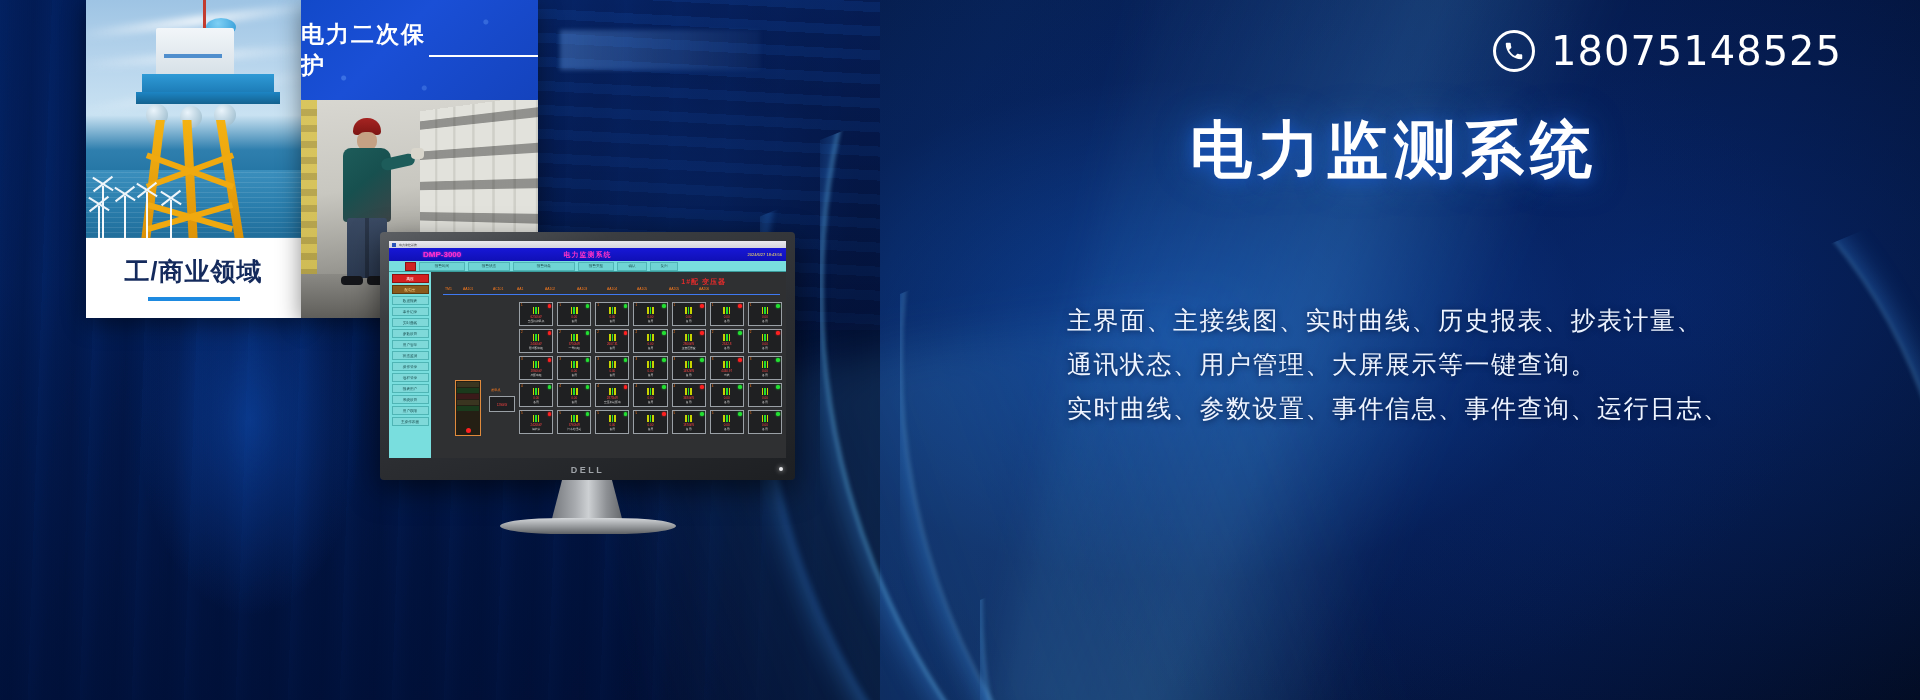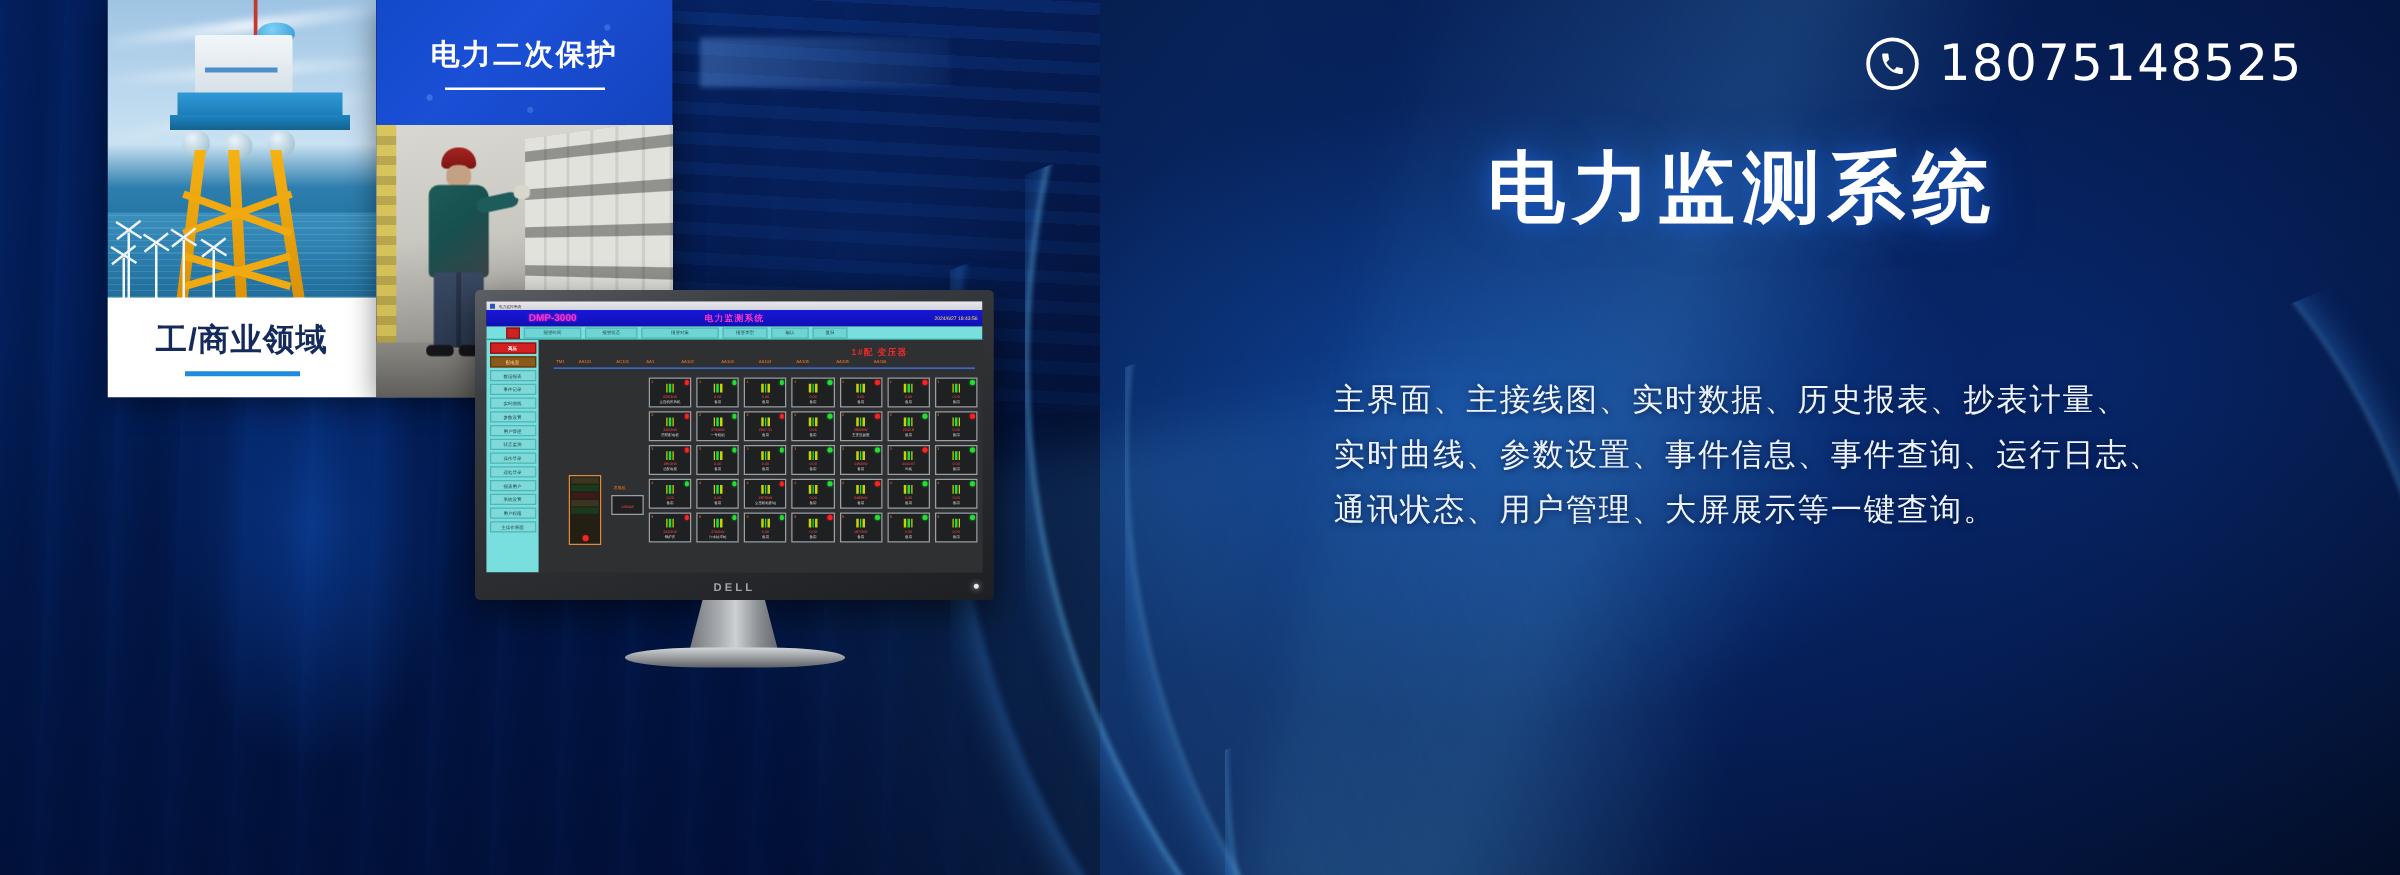--- a/index.html
+++ b/index.html
@@ -155,21 +155,21 @@
     position:absolute; left:215px; top:0; width:237px; height:318px;
     overflow:hidden; box-shadow:0 6px 22px rgba(0,0,0,.45);
   }
   .blue-head{
     position:absolute; left:0; top:0; width:237px; height:100px;
     background:
       radial-gradient(circle at 18% 78%, rgba(120,175,255,.35) 0 2px, rgba(0,0,0,0) 3px),
       radial-gradient(circle at 78% 22%, rgba(120,175,255,.30) 0 2px, rgba(0,0,0,0) 3px),
       radial-gradient(circle at 52% 88%, rgba(120,175,255,.28) 0 2px, rgba(0,0,0,0) 3px),
       linear-gradient(135deg,#1249c9 0%,#1a4fd6 40%,#1443bd 100%);
-    display:flex; flex-direction:column; align-items:center; justify-content:center;
+    display:flex; flex-direction:row; align-items:center; justify-content:center;
   }
   .blue-head::after{
     content:""; position:absolute; inset:0;
     background:
       linear-gradient(62deg, rgba(255,255,255,.10) 0 1px, rgba(0,0,0,0) 1px 70px),
       linear-gradient(-48deg, rgba(255,255,255,.08) 0 1px, rgba(0,0,0,0) 1px 58px);
     opacity:.8;
   }
   .blue-head .txt{ position:relative; z-index:2;
     font-size:23px; font-weight:700; color:#fff; letter-spacing:2px; }
@@ -868,18 +868,18 @@
       <svg viewBox="0 0 24 24">
           <path d="M6.6 10.8c1.4 2.8 3.8 5.1 6.6 6.6l2.2-2.2c.3-.3.7-.4 1-.2 1.1.4 2.4.6 3.6.6.6 0 1 .4 1 1V20c0 .6-.4 1-1 1C10.6 21 3 13.4 3 4c0-.6.4-1 1-1h3.5c.6 0 1 .4 1 1 0 1.3.2 2.5.6 3.6.1.4 0 .8-.2 1l-2.3 2.2z"></path>
         </svg>
     </span>
     <span class="phone-num">18075148525</span>
   </div>
 
   <div class="headline">电力监测系统</div>
 
   <div class="desc">
-      <div>主界面、主接线图、实时数据、历史报表、抄表计量、</div>
+      <div>主界面、主接线图、实时曲线、历史报表、抄表计量、</div>
+      <div>通讯状态、用户管理、大屏展示等一键查询。</div>
       <div>实时曲线、参数设置、事件信息、事件查询、运行日志、</div>
-      <div>通讯状态、用户管理、大屏展示等一键查询。</div>
     </div>
 
 </div>
 
 </body></html>

